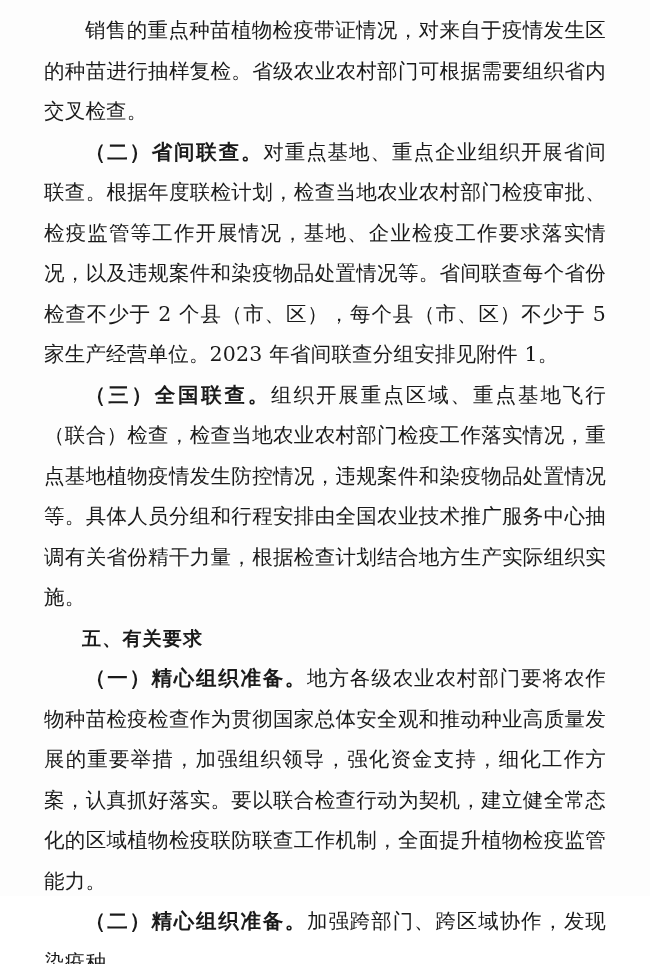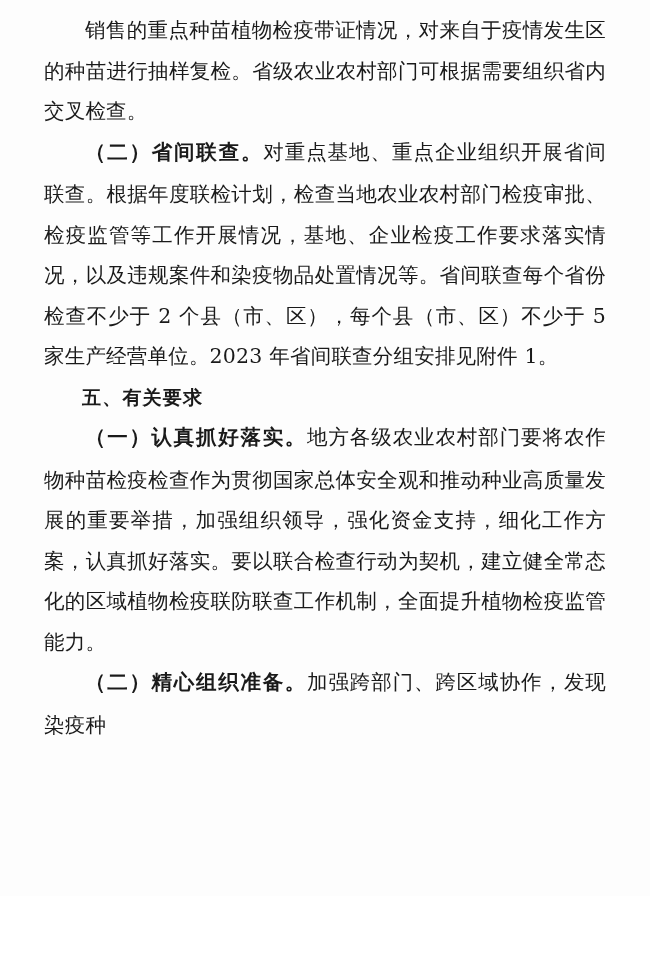--- a/index.html
+++ b/index.html
@@ -42,45 +42,48 @@
     font-family: "DejaVu Sans", "Liberation Sans", sans-serif;
     font-size: 19px;
     line-height: 40.5px;
     letter-spacing: 1.2px;
   }
   .run {
     
   }
   .bold-lead {
     font-weight: bold;
-    font-family: Liberation Mono, monospace;
+    font-family: Liberation Serif, serif;
     letter-spacing: 1px;
   }
 </style>
 </head>
 <body>
 
 <div class="page">
   <div class="doc-body">
 
     <p class="para">
       <span class="run">销售的重点种苗植物检疫带证情况，对来自于疫情发生区的种苗进行抽样复检。省级农业农村部门可根据需要组织省内交叉检查。</span>
     </p>
 
     <p class="para">
       <span class="bold-lead">（二）省间联查。</span><span class="run">对重点基地、重点企业组织开展省间联查。根据年度联检计划，检查当地农业农村部门检疫审批、检疫监管等工作开展情况，基地、企业检疫工作要求落实情况，以及违规案件和染疫物品处置情况等。省间联查每个省份检查不少于 2 个县（市、区），每个县（市、区）不少于 5 家生产经营单位。2023 年省间联查分组安排见附件 1。</span>
     </p>
 
+    <p class="para">
+      <span class="bold-lead">（三）全国联查。</span><span class="run">组织开展重点区域、重点基地飞行（联合）检查，检查当地农业农村部门检疫工作落实情况，重点基地植物疫情发生防控情况，违规案件和染疫物品处置情况等。具体人员分组和行程安排由全国农业技术推广服务中心抽调有关省份精干力量，根据检查计划结合地方生产实际组织实施。</span>
+    </p>
 
     <p class="section-heading">
       <span class="run">五、有关要求</span>
     </p>
 
     <p class="para">
-      <span class="bold-lead">（一）认真抓好落实。</span><span class="run">地方各级农业农村部门要将农作物种苗检疫检查作为贯彻国家总体安全观和推动种业高质量发展的重要举措，加强组织领导，强化资金支持，细化工作方案，认真抓好落实。要以联合检查行动为契机，建立健全常态化的区域植物检疫联防联查工作机制，全面提升植物检疫监管能力。</span>
+      <span class="bold-lead">（一）精心组织准备。</span><span class="run">地方各级农业农村部门要将农作物种苗检疫检查作为贯彻国家总体安全观和推动种业高质量发展的重要举措，加强组织领导，强化资金支持，细化工作方案，认真抓好落实。要以联合检查行动为契机，建立健全常态化的区域植物检疫联防联查工作机制，全面提升植物检疫监管能力。</span>
     </p>
 
     <p class="para">
       <span class="bold-lead">（二）精心组织准备。</span><span class="run">加强跨部门、跨区域协作，发现染疫种</span>
     </p>
 
   </div>
 </div>
 
 </body></html>

